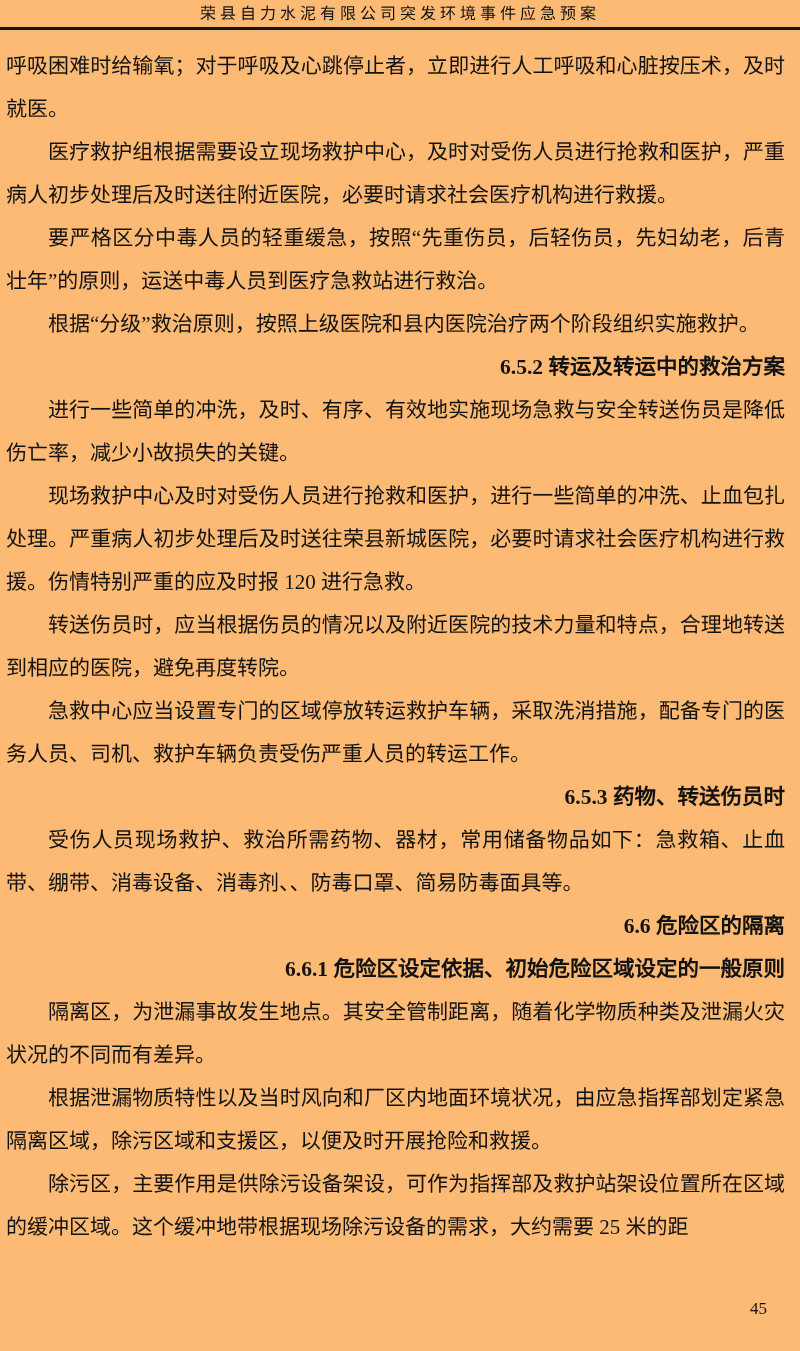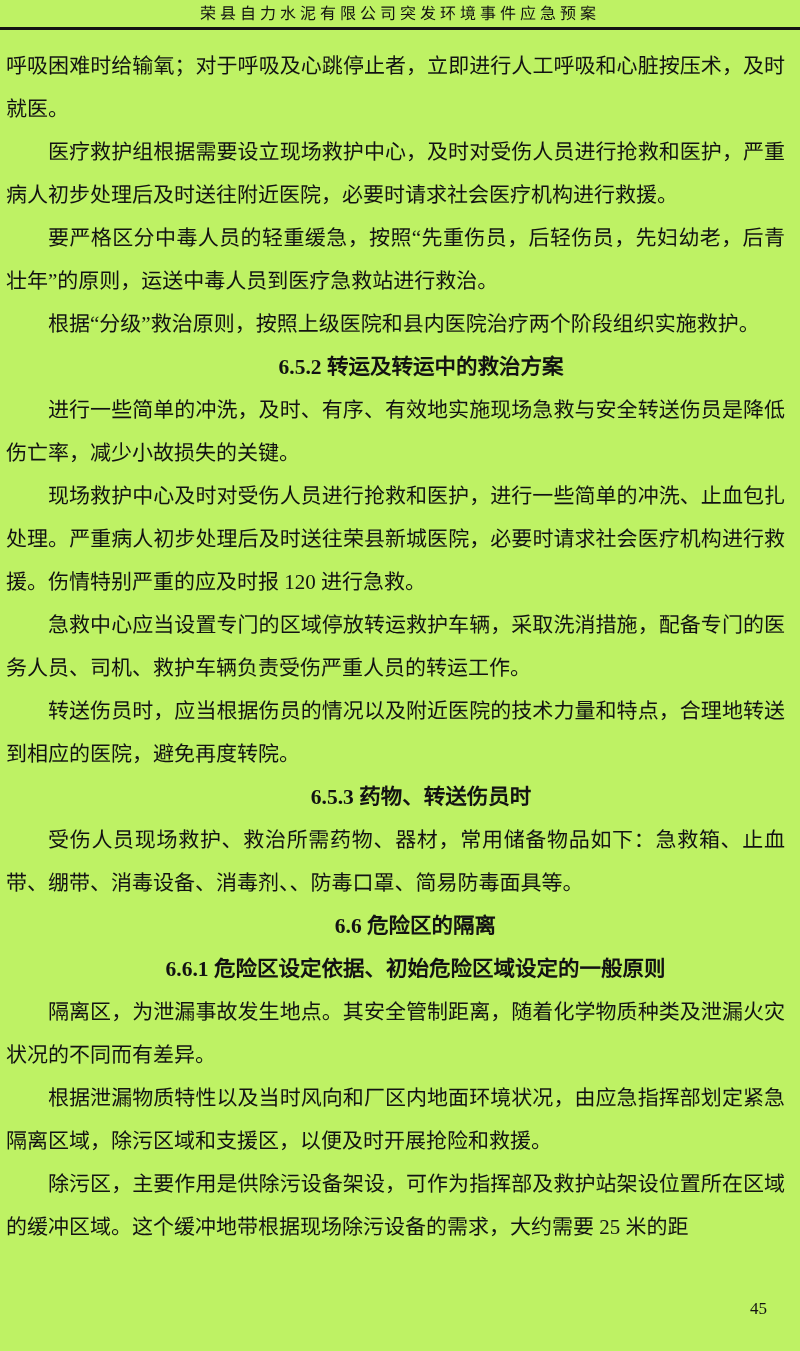--- a/index.html
+++ b/index.html
@@ -5,21 +5,21 @@
   html, body {
     margin: 0;
     padding: 0;
     background: #ffffff;
   }
   .page {
     position: relative;
     width: 800px;
     height: 1351px;
     margin: 0;
-    background: #bef264;
+    background: #fdba74;
     color: #121212;
     font-family: "Liberation Serif", "DejaVu Serif", serif;
     overflow: hidden;
     box-sizing: border-box;
   }
   .doc-header {
     box-sizing: border-box;
     width: 800px;
     padding-top: 4px;
     padding-bottom: 3px;
@@ -44,21 +44,21 @@
     text-indent: 42px;
   }
   .para.cont {
     text-indent: 0;
   }
   .heading {
     margin: 0;
     font-weight: bold;
     font-size: 21.5px;
     line-height: 43px;
-    text-align: center;
+    text-align: right;
     text-indent: 0;
   }
   .heading.h-65 { padding-left: 51px; }
   .heading.h-66 { padding-left: 40px; }
   .page-number {
     position: absolute;
     right: 33px;
     bottom: 32px;
     font-size: 17px;
     line-height: 20px;
@@ -75,22 +75,22 @@
   </div>
 
   <div class="doc-body">
     <p class="para cont">呼吸困难时给输氧；对于呼吸及心跳停止者，立即进行人工呼吸和心脏按压术，及时就医。</p>
     <p class="para">医疗救护组根据需要设立现场救护中心，及时对受伤人员进行抢救和医护，严重病人初步处理后及时送往附近医院，必要时请求社会医疗机构进行救援。</p>
     <p class="para">要严格区分中毒人员的轻重缓急，按照“先重伤员，后轻伤员，先妇幼老，后青壮年”的原则，运送中毒人员到医疗急救站进行救治。</p>
     <p class="para">根据“分级”救治原则，按照上级医院和县内医院治疗两个阶段组织实施救护。</p>
     <p class="heading h-65">6.5.2 转运及转运中的救治方案</p>
     <p class="para">进行一些简单的冲洗，及时、有序、有效地实施现场急救与安全转送伤员是降低伤亡率，减少小故损失的关键。</p>
     <p class="para">现场救护中心及时对受伤人员进行抢救和医护，进行一些简单的冲洗、止血包扎处理。严重病人初步处理后及时送往荣县新城医院，必要时请求社会医疗机构进行救援。伤情特别严重的应及时报 120 进行急救。</p>
+    <p class="para">转送伤员时，应当根据伤员的情况以及附近医院的技术力量和特点，合理地转送到相应的医院，避免再度转院。</p>
     <p class="para">急救中心应当设置专门的区域停放转运救护车辆，采取洗消措施，配备专门的医务人员、司机、救护车辆负责受伤严重人员的转运工作。</p>
-    <p class="para">转送伤员时，应当根据伤员的情况以及附近医院的技术力量和特点，合理地转送到相应的医院，避免再度转院。</p>
     <p class="heading h-65">6.5.3 药物、转送伤员时</p>
     <p class="para">受伤人员现场救护、救治所需药物、器材，常用储备物品如下：急救箱、止血带、绷带、消毒设备、消毒剂、、防毒口罩、简易防毒面具等。</p>
     <p class="heading h-66">6.6 危险区的隔离</p>
     <p class="heading h-66">6.6.1 危险区设定依据、初始危险区域设定的一般原则</p>
     <p class="para">隔离区，为泄漏事故发生地点。其安全管制距离，随着化学物质种类及泄漏火灾状况的不同而有差异。</p>
     <p class="para">根据泄漏物质特性以及当时风向和厂区内地面环境状况，由应急指挥部划定紧急隔离区域，除污区域和支援区，以便及时开展抢险和救援。</p>
     <p class="para">除污区，主要作用是供除污设备架设，可作为指挥部及救护站架设位置所在区域的缓冲区域。这个缓冲地带根据现场除污设备的需求，大约需要 25 米的距</p>
   </div>
 
   <div class="page-number">45</div>

